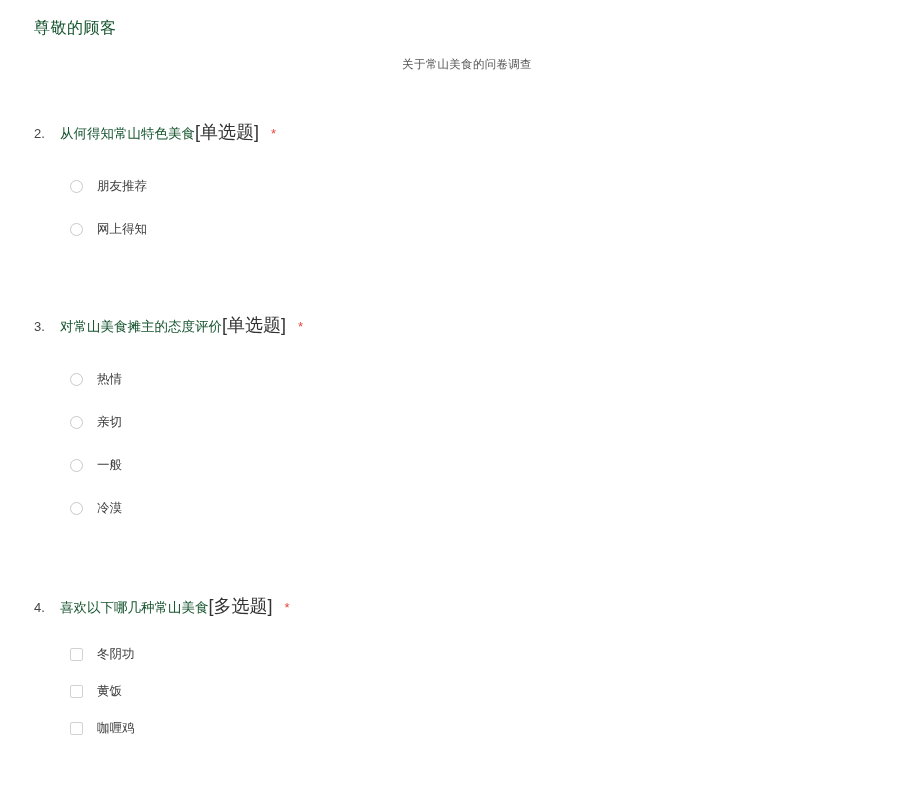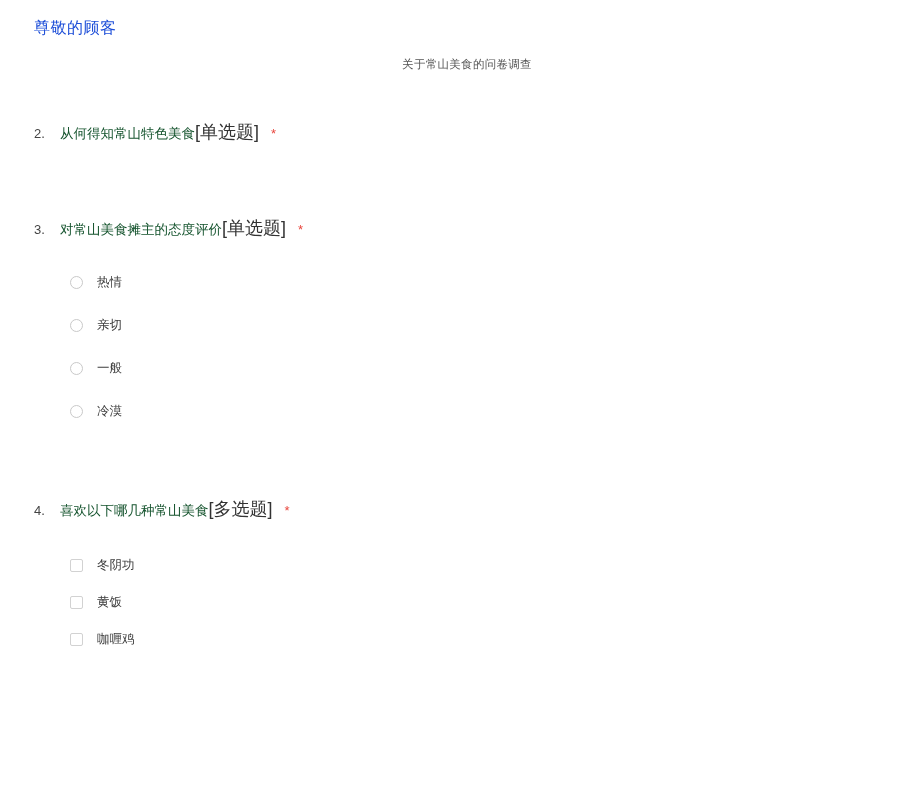--- a/index.html
+++ b/index.html
@@ -13,21 +13,21 @@
     overflow: hidden;
     font-family: "Liberation Sans", sans-serif;
     color: #333333;
     position: relative;
   }
   .survey {
     padding: 0;
   }
   .survey-title {
     font-size: 16px;
-    color: #1d4ed8;
+    color: #14532d;
     margin: 0;
     padding: 18px 12px 0 34px;
     font-weight: normal;
     letter-spacing: 0.5px;
   }
   .survey-subtitle {
     font-size: 11.5px;
     color: #555555;
     margin: 0;
     padding: 18px 0 0 34px;
@@ -102,41 +102,49 @@
     box-sizing: border-box;
   }
   .option-label {
     margin-left: 14px;
     font-size: 12.5px;
     color: #3c3c3c;
   }
   .q-block-2 { margin-top: 0; }
   .q-block-3 { margin-top: 72px; }
   .q-block-4 { margin-top: 74px; }
-  .q-block-4 .options { margin-top: 32px; }
+  .q-block-4 .options { margin-top: 24px; }
   .q-block-4 .option { margin-bottom: 13px; }
 </style>
 </head>
 <body>
 
 <div class="survey">
 
   <h1 class="survey-title">尊敬的顾客</h1>
   <p class="survey-subtitle">关于常山美食的问卷调查</p>
 
   <div class="questions">
 
     <div class="question q-block-2">
       <div class="q-head">
         <span class="q-index">2.</span>
         <span class="q-text">从何得知常山特色美食</span>
         <span class="q-type">[单选题]</span>
         <span class="q-required">*</span>
       </div>
       <div class="options">
+        <div class="option">
+          <span class="radio-box"></span>
+          <span class="option-label">朋友推荐</span>
+        </div>
+        <div class="option">
+          <span class="radio-box"></span>
+          <span class="option-label">网上得知</span>
+        </div>
       </div>
     </div>
 
     <div class="question q-block-3">
       <div class="q-head">
         <span class="q-index">3.</span>
         <span class="q-text">对常山美食摊主的态度评价</span>
         <span class="q-type">[单选题]</span>
         <span class="q-required">*</span>
       </div>

